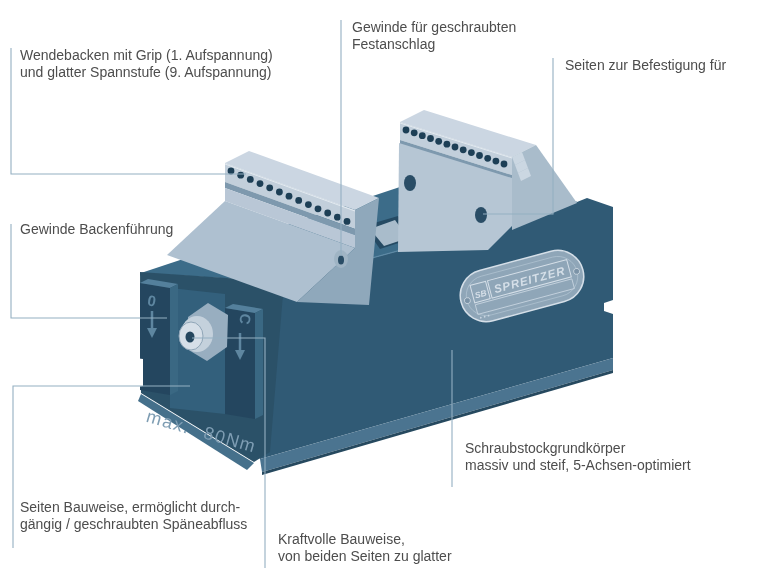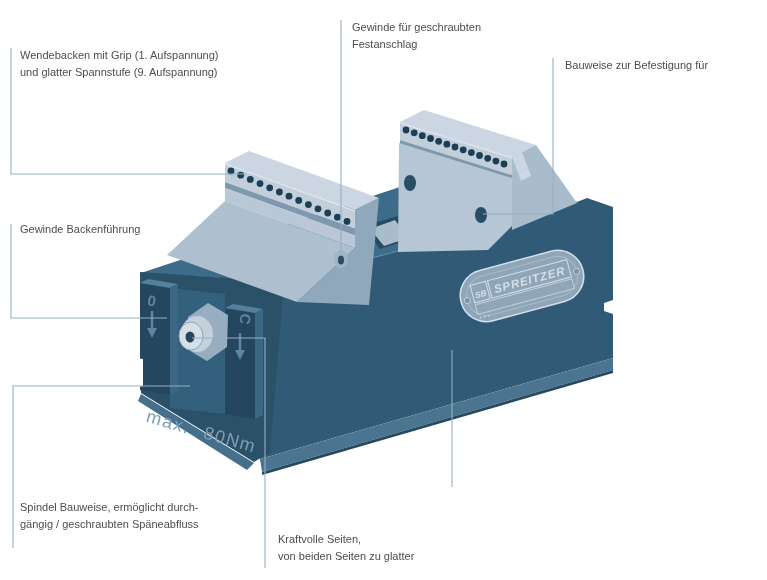--- a/index.html
+++ b/index.html
@@ -1,19 +1,19 @@
 <!DOCTYPE html>
 <html><head>
 <meta charset="utf-8">
 <style>
   html,body{margin:0;padding:0;background:#fff;}
   .stage{position:relative;width:767px;height:580px;background:#ffffff;overflow:hidden;
          font-family:"Liberation Sans",sans-serif;}
   svg{position:absolute;left:0;top:0;}
-  .label{position:absolute;font-size:11px;line-height:17px;color:#4d4d4d;white-space:nowrap;}
+  .label{position:absolute;font-size:14px;line-height:17px;color:#4d4d4d;white-space:nowrap;}
   .label span{display:block;}
   .torque{font-size:18px;letter-spacing:1.5px;word-spacing:8px;fill:#7E9DB3;}
   .brandname{font-size:11.5px;font-weight:bold;font-style:italic;letter-spacing:1px;fill:#D5DFE8;}
   .monogram{font-size:8.5px;font-weight:bold;font-style:italic;fill:#D5DFE8;}
   .marking{font-size:15px;font-weight:bold;fill:#5E86A0;}
 </style>
 </head>
 <body>
 
 <div class="stage">
@@ -157,31 +157,35 @@
   <span>Wendebacken mit Grip (1. Aufspannung)</span>
   <span>und glatter Spannstufe (9. Aufspannung)</span>
 </div>
 
 <div class="label" style="left:352px;top:19px">
   <span>Gewinde für geschraubten</span>
   <span>Festanschlag</span>
 </div>
 
 <div class="label" style="left:565px;top:57px">
-  <span>Bauweise zur Befestigung für</span>
+  <span>Seiten zur Befestigung für</span>
 </div>
 
 <div class="label" style="left:20px;top:221px">
   <span>Gewinde Backenführung</span>
 </div>
 
 <div class="label" style="left:20px;top:499px">
-  <span>Spindel Bauweise, ermöglicht durch-</span>
+  <span>Seiten Bauweise, ermöglicht durch-</span>
   <span>gängig / geschraubten Späneabfluss</span>
 </div>
 
 <div class="label" style="left:278px;top:531px">
-  <span>Kraftvolle Seiten,</span>
+  <span>Kraftvolle Bauweise,</span>
   <span>von beiden Seiten zu glatter</span>
 </div>
 
+<div class="label" style="left:465px;top:440px">
+  <span>Schraubstockgrundkörper</span>
+  <span>massiv und steif, 5-Achsen-optimiert</span>
+</div>
 
 </div>
 
 </body></html>

